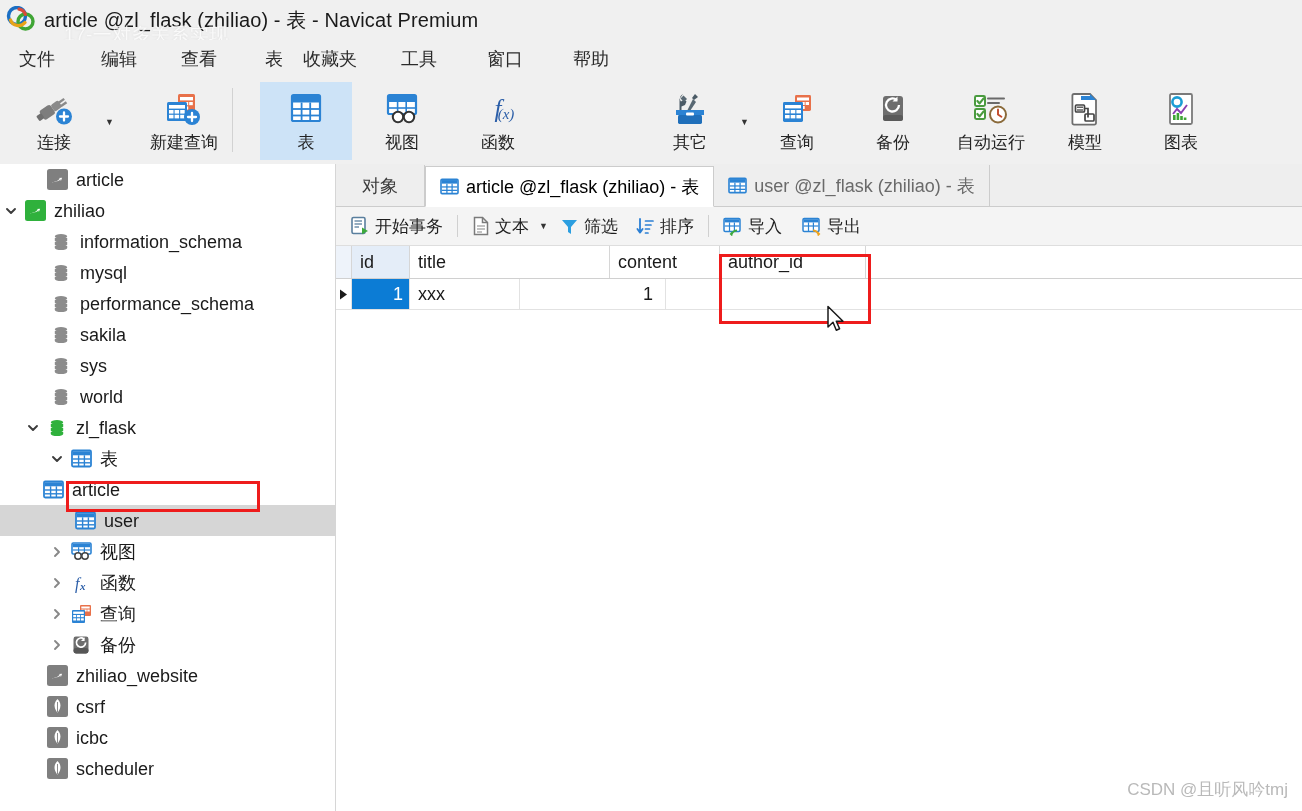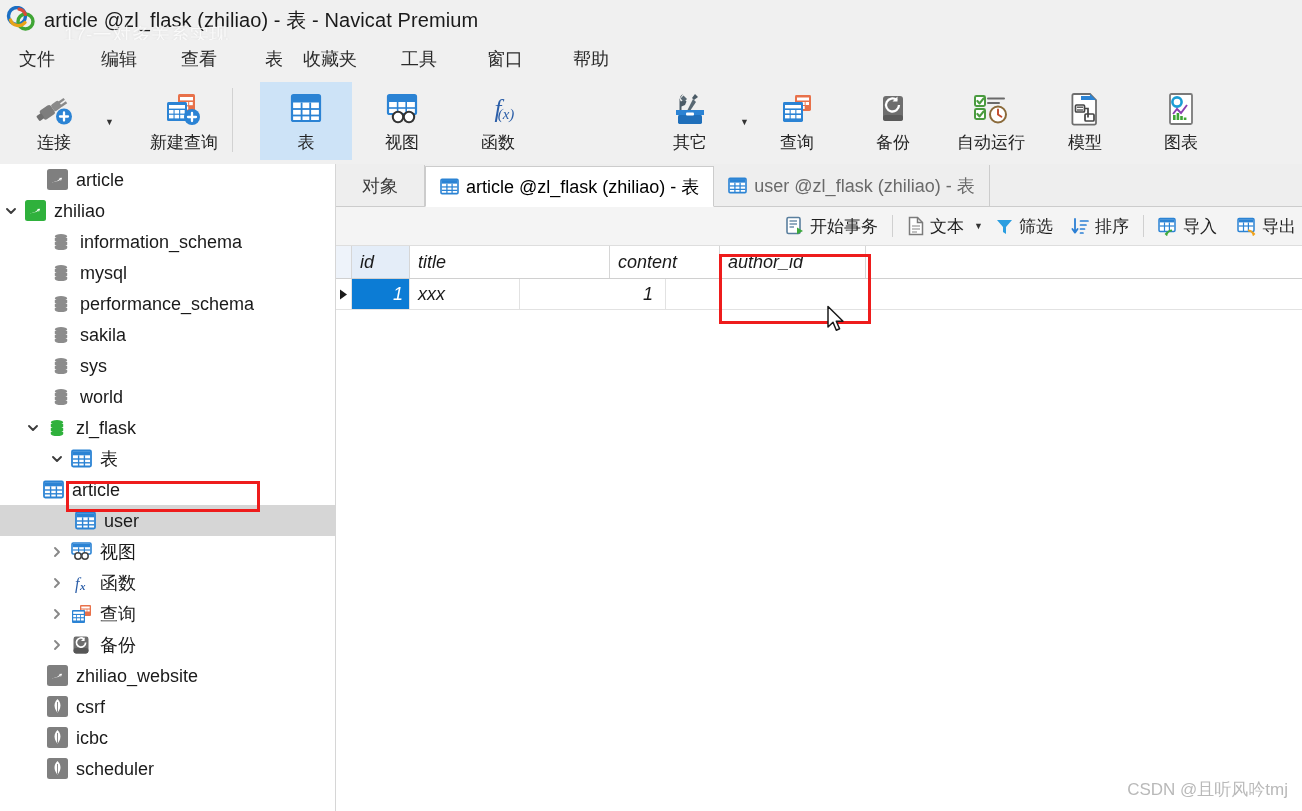--- a/index.html
+++ b/index.html
@@ -169,38 +169,38 @@
     margin-bottom: -1px;
   }
   .tab.obj { padding: 0 26px; }
   .tab .tab-ico { margin-right: 7px; display: flex; }
 
   .gridbar {
     position: relative;
     height: 38px;
     background: #f4f4f4;
     border-bottom: 1px solid #dedede;
-    display: flex; align-items: center; justify-content: flex-end;
+    display: flex; align-items: center;
   }
   .gb-btn {
     display: flex; align-items: center;
     font-size: 17px; color: #1f1f1f;
     padding: 0 6px; height: 30px;
     white-space: nowrap;
   }
   .gb-btn .gb-ico { margin-right: 5px; display: flex; align-items: center; }
   .gb-sep {
     width: 1px; height: 22px;
     background: #d0d0d0;
     margin: 0 8px;
   }
   .gb-caret { font-size: 9px; color: #333; margin: 0 6px 0 4px; }
 
   
-  .grid { position: relative; background: #ffffff; font-style: italic; }
+  .grid { position: relative; background: #ffffff; }
   .grid-head {
     display: flex; height: 32px;
     background: #ffffff;
     border-bottom: 1px solid #d0d0d0;
   }
   .gh-cell {
     display: flex; align-items: center;
     font-size: 18px; color: #1a1a1a;
     border-right: 1px solid #d6d6d6;
     padding-left: 8px;

